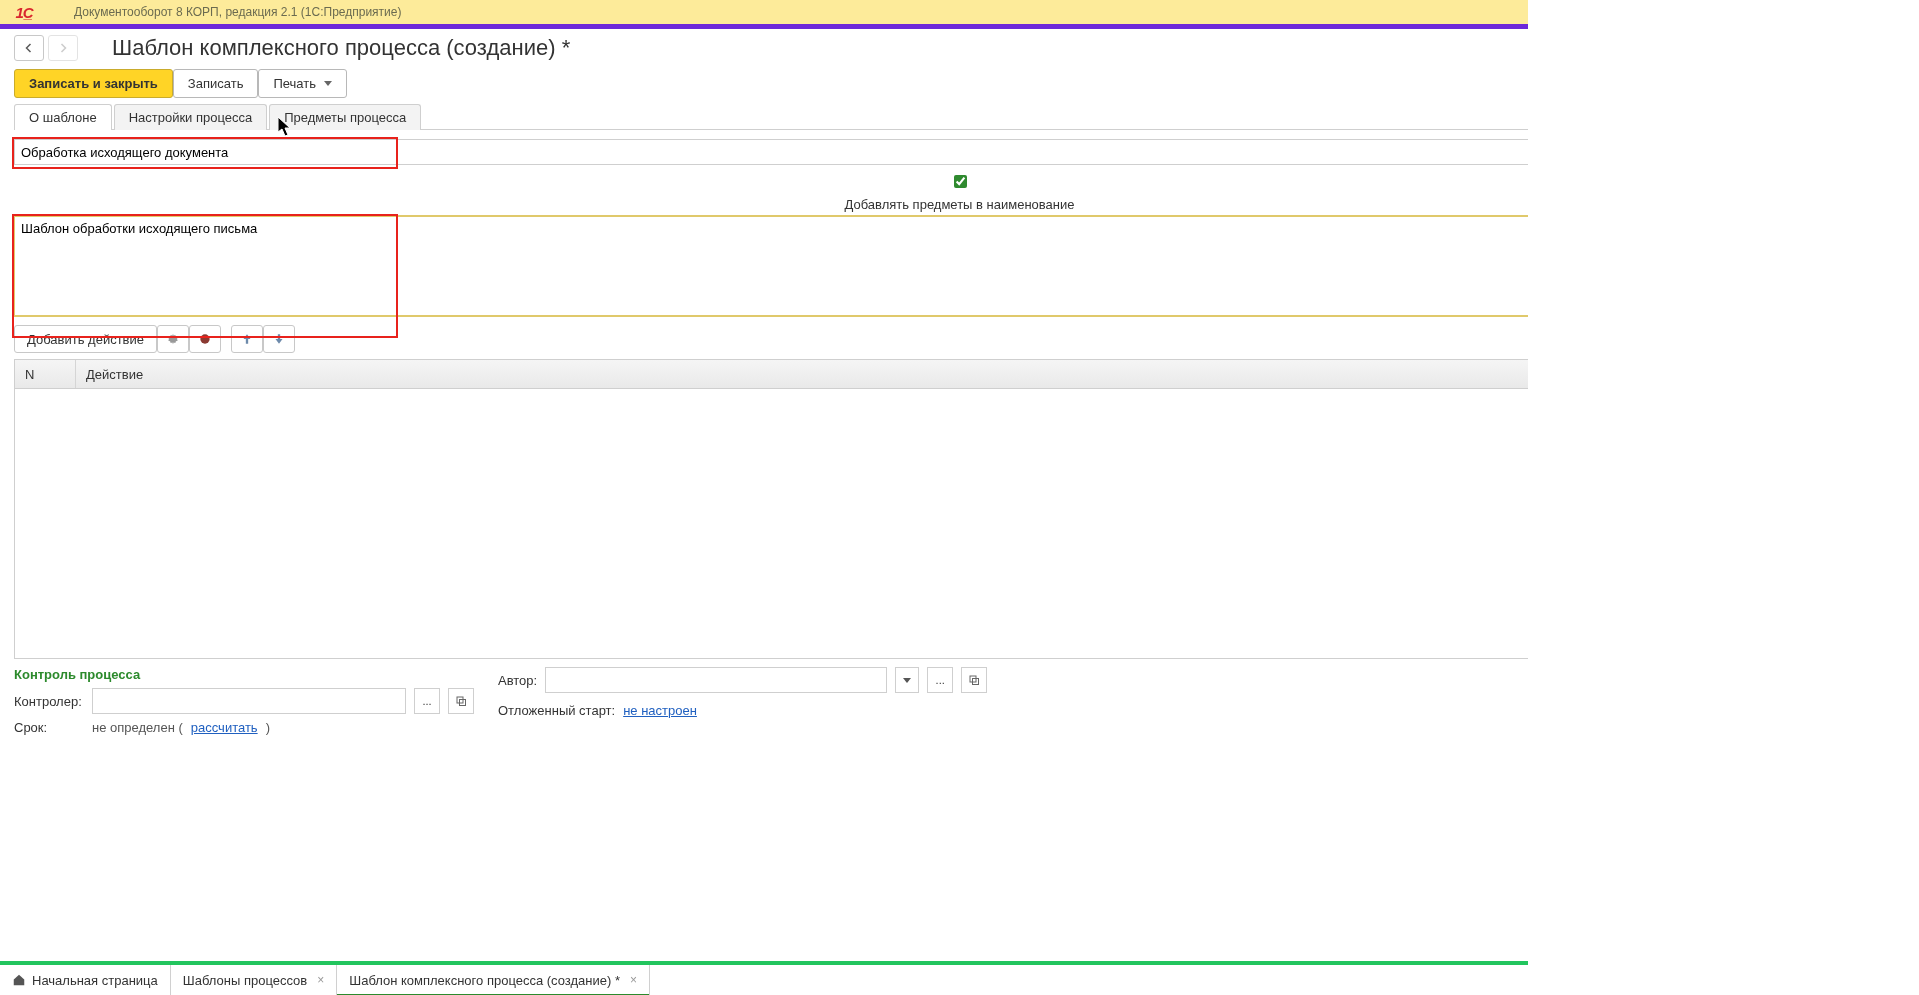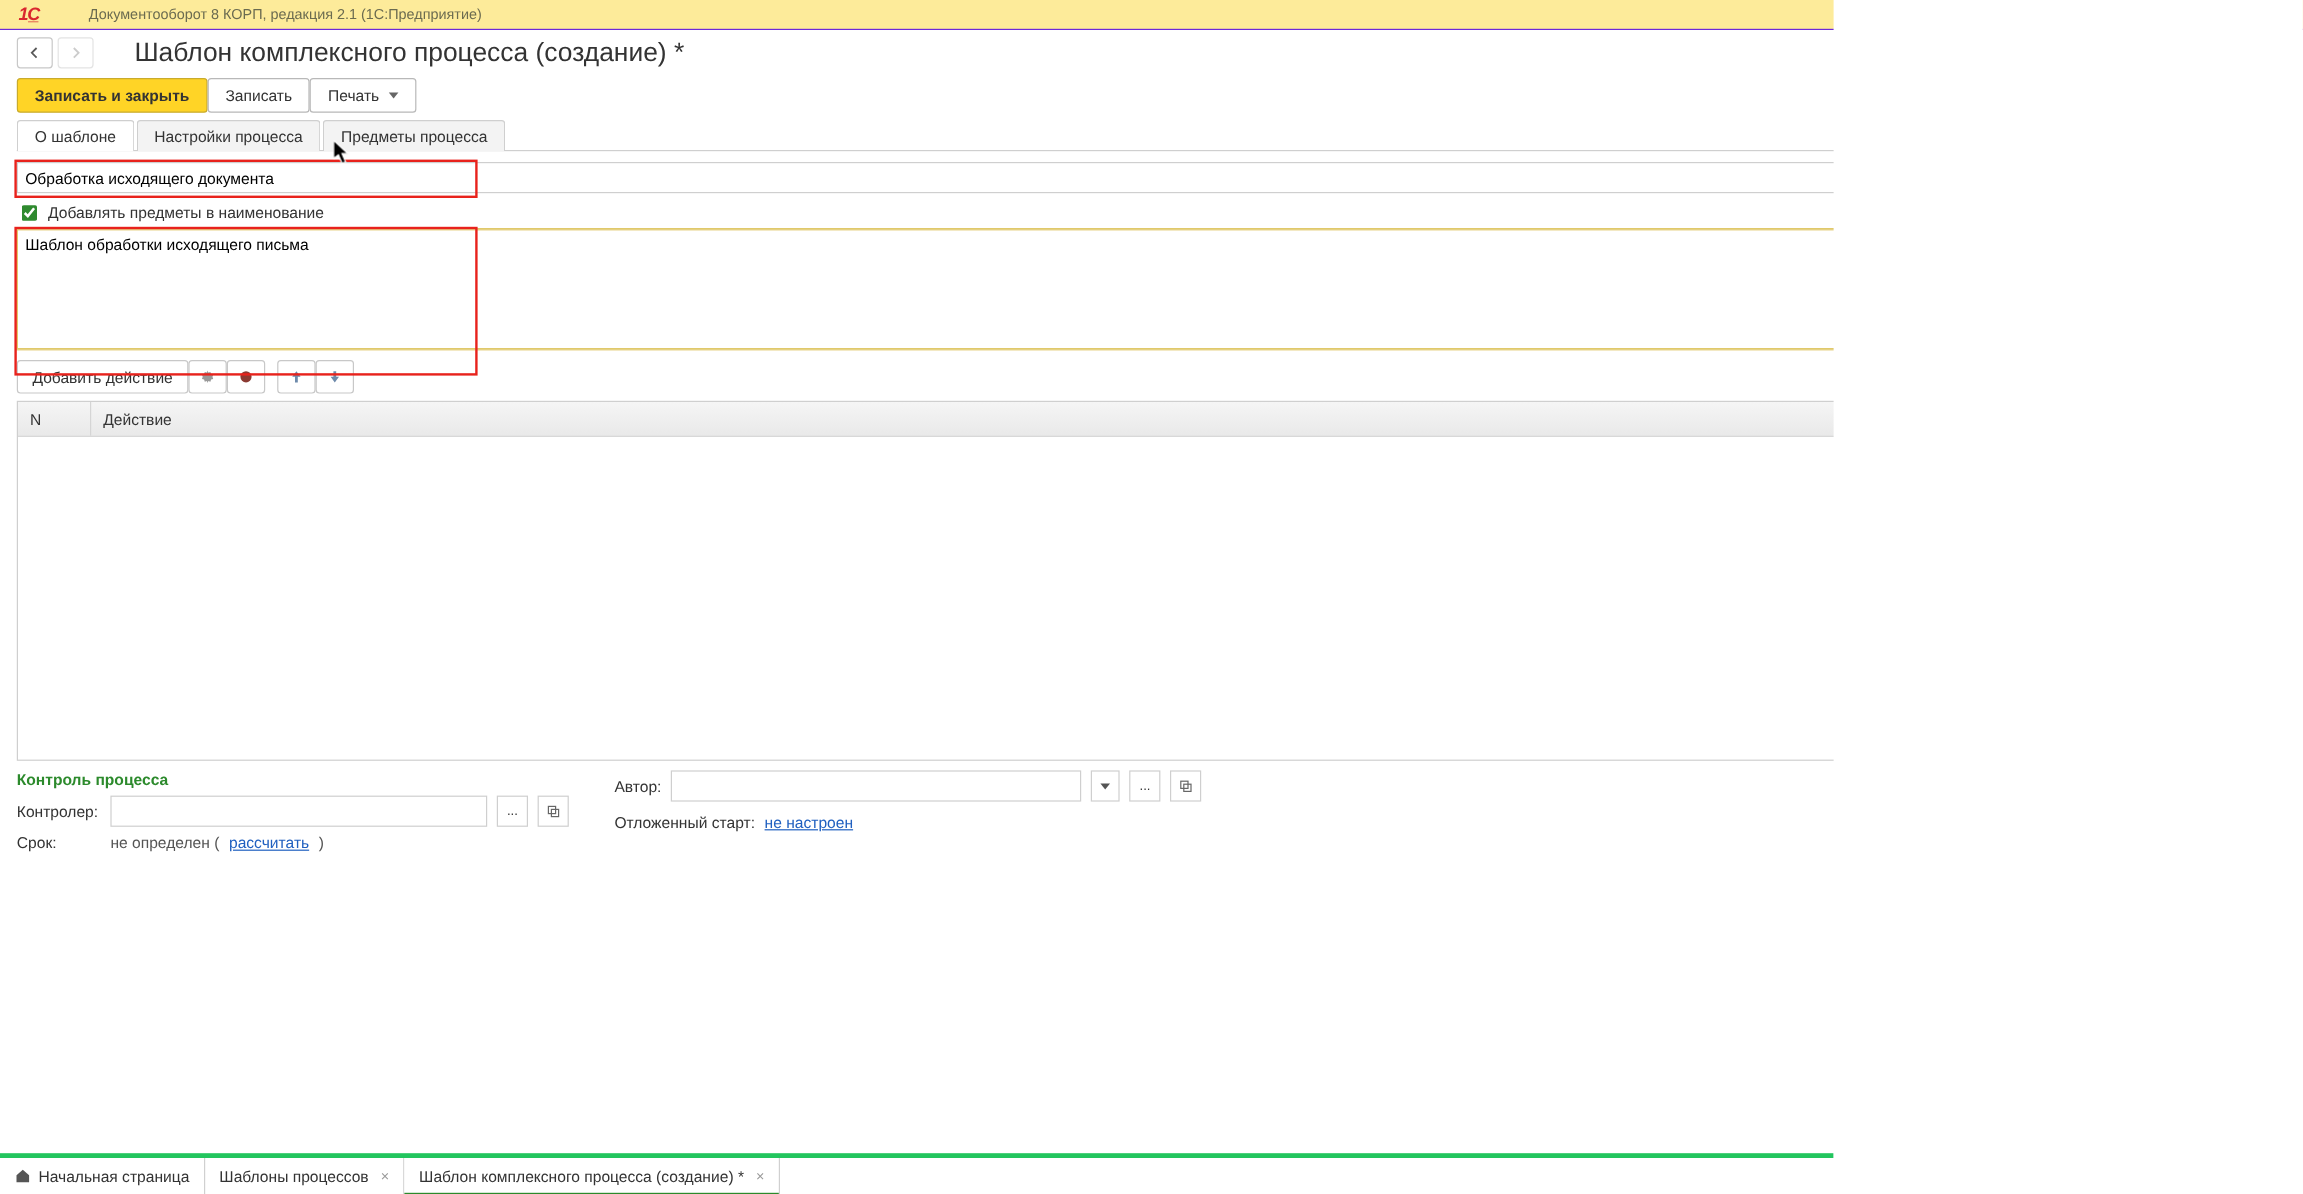--- a/index.html
+++ b/index.html
@@ -10,21 +10,21 @@
   background: #ffffff;
   overflow: hidden;
   color: #333333;
 }
 
 
 .top-bar {
   display: flex; align-items: center;
   height: 24px;
   background: #fdeb9a;
-  border-bottom: 1px solid #6d28d9;
+  border-bottom: 5px solid #6d28d9;
   position: relative;
 }
 .logo-1c {
   width: 36px; height: 20px;
   margin-left: 6px;
   display: inline-flex; align-items: center; justify-content: center;
   font-family: "Segoe UI", Arial, sans-serif;
   font-weight: bold;
   color: #d9272e;
   font-size: 15px;
@@ -187,21 +187,21 @@
 }
 .dropdown-btn::after {
   content: "";
   width: 0; height: 0;
   border-left: 4px solid transparent;
   border-right: 4px solid transparent;
   border-top: 5px solid #555;
 }
 .checkbox-row {
   margin-top: 6px;
-  display: flex; align-items: center; gap: 6px;
+  display: flex; align-items: center; gap: 6px; flex-direction: column;
 }
 .checkbox-row input { accent-color: #2f8a2f; }
 .desc-wrap {
   margin-top: 4px;
   position: relative;
 }
 .desc-textarea {
   width: 100%;
   height: 100px;
   border: 1px solid #e0c96b;
@@ -270,21 +270,21 @@
 .th { padding: 0 10px; border-right: 1px solid #d5d5d5; height: 100%; display:flex; align-items:center; }
 .th-n { width: 40px; }
 .th-action { flex: 1; }
 .th-due { width: 160px; }
 .th-exec { width: 110px; border-right:none; }
 
 
 .bottom-controls {
   display: flex;
   padding: 8px 14px 4px 14px;
-  gap: 38px;
+  gap: 24px;
 }
 .control-heading {
   color: #2c8a2c;
   font-weight: bold;
   margin-bottom: 6px;
 }
 .ctrl-left { width: 460px; }
 .ctrl-row {
   display: flex; align-items: center; gap: 8px;
   margin-bottom: 6px;

